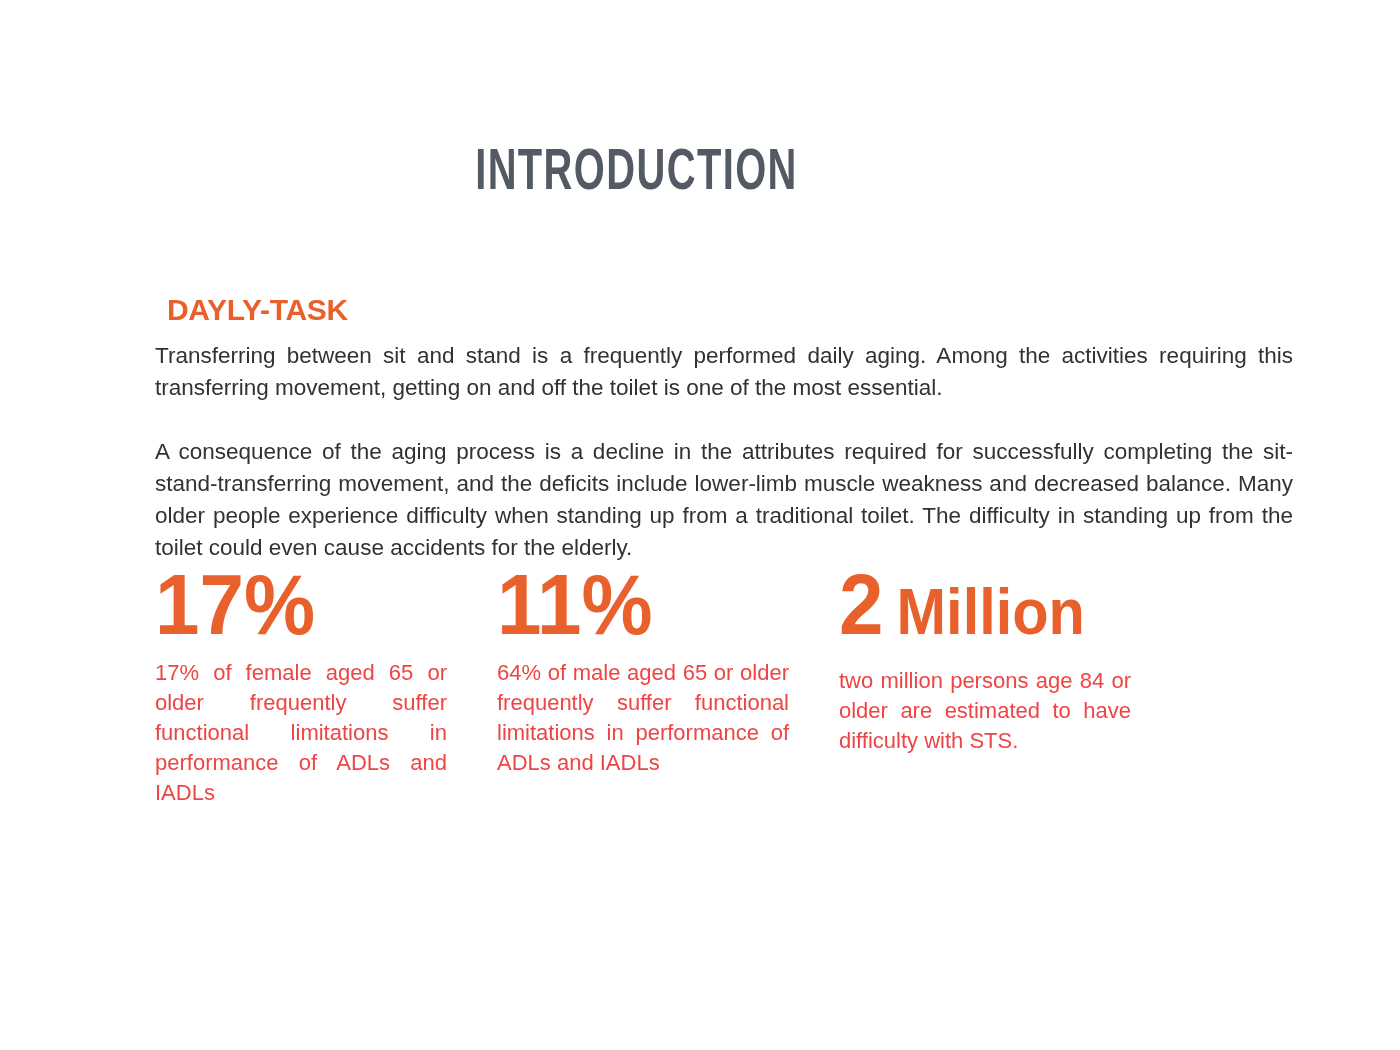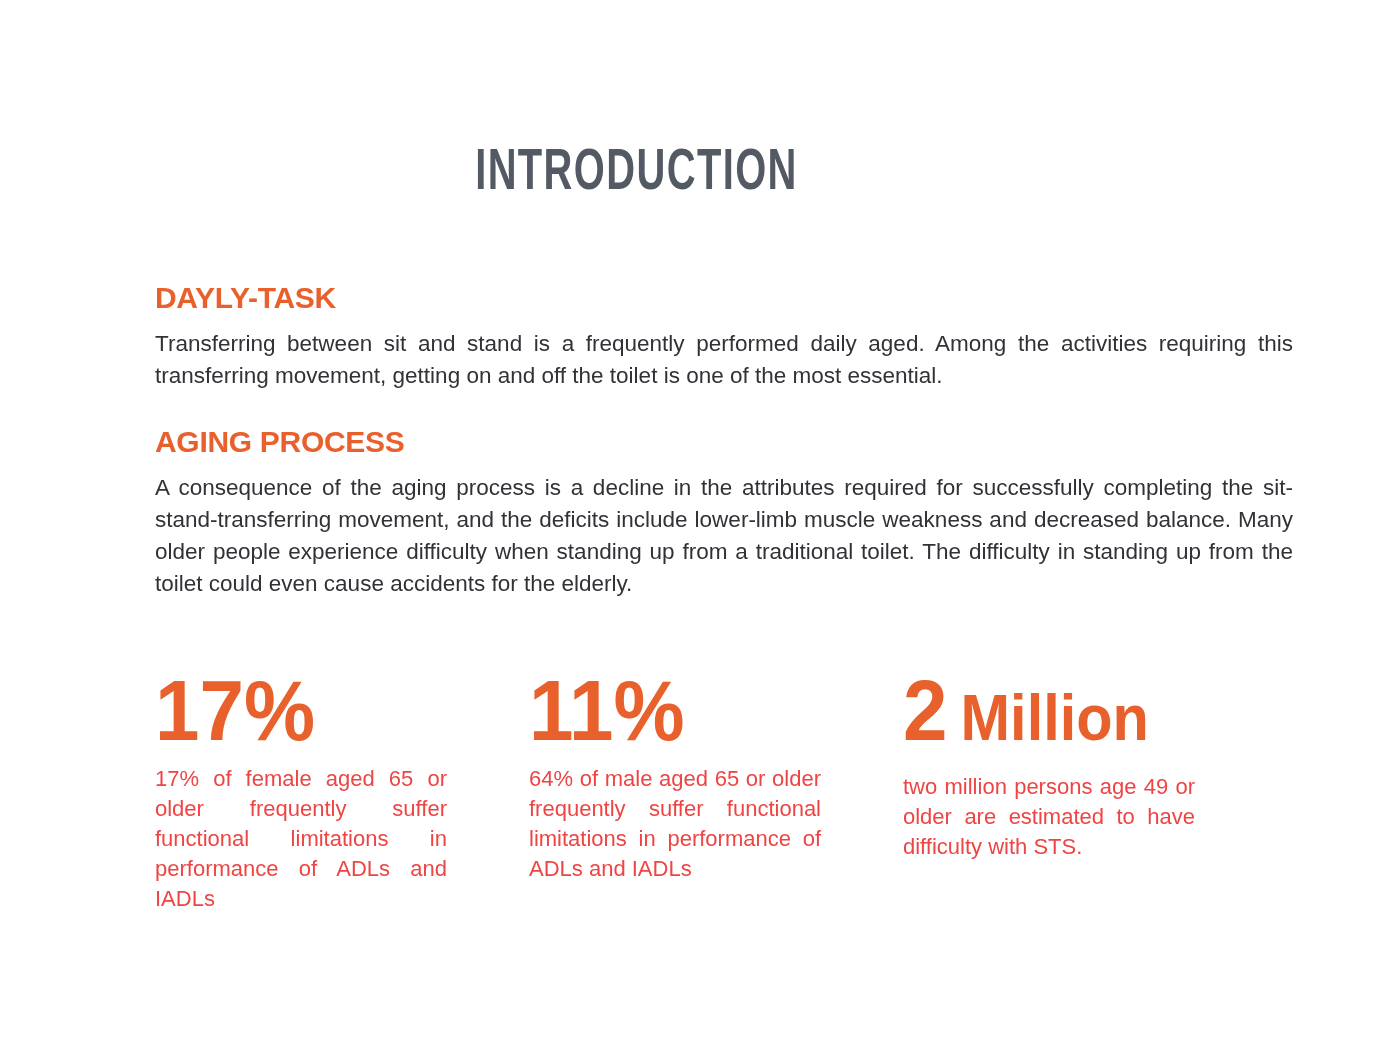--- a/index.html
+++ b/index.html
@@ -37,42 +37,41 @@
   }
 
   
   .content {
     position: absolute;
     left: 155px;
     top: 280px;
     width: 1138px;
   }
   .section h2 {
-    margin: 0;
+    margin: 12px;
     font-size: 30px;
     line-height: 36px;
     font-weight: 700;
     color: #E8602C;
     letter-spacing: -0.3px;
   }
   .section p {
     margin: 12px 0 0 0;
     font-size: 22.5px;
     line-height: 32px;
     color: #303236;
     text-align: justify;
   }
   .section + .section { margin-top: 32px; }
 
   
   .stats {
-    margin-top: 70px;
     display: grid;
     grid-template-columns: 292px 292px 292px;
-    column-gap: 82px;
+    column-gap: 50px;
   }
   .stat-value {
     font-size: 86px;
     line-height: 80px;
     font-weight: 700;
     color: #E8602C;
     transform: scaleX(0.93);
     transform-origin: left bottom;
     white-space: nowrap;
   }
@@ -95,25 +94,24 @@
 <div class="slide">
 
   <div class="title-wrap">
     <span class="title-text">INTRODUCTION</span>
   </div>
 
   <div class="content">
 
     <div class="section">
       <h2>DAYLY-TASK</h2>
-      <p>Transferring between sit and stand is a frequently performed daily aged. Among the activities requiring this transferring movement, getting on and off the toilet is one of the most essential.</p>
+      <p>Transferring between sit and stand is a frequently performed daily aging. Among the activities requiring this transferring movement, getting on and off the toilet is one of the most essential.</p>
     </div>
 
     <div class="section">
-      <h2>AGING PROCESS</h2>
       <p>A consequence of the aging process is a decline in the attributes required for successfully completing the sit-stand-transferring movement, and the deficits include lower-limb muscle weakness and decreased balance. Many older people experience difficulty when standing up from a traditional toilet. The difficulty in standing up from the toilet could even cause accidents for the elderly.</p>
     </div>
 
     <div class="stats">
 
       <div class="stat">
         <div class="stat-value">
           <span class="num">17%</span>
         </div>
         <p class="stat-desc">17% of female aged 65 or older frequently suffer functional limitations in performance of ADLs and IADLs</p>
@@ -123,18 +121,18 @@
         <div class="stat-value">
           <span class="num">11%</span>
         </div>
         <p class="stat-desc">64% of male aged 65 or older frequently suffer functional limitations in performance of ADLs and IADLs</p>
       </div>
 
       <div class="stat">
         <div class="stat-value">
           <span class="num">2</span><span class="suffix">Million</span>
         </div>
-        <p class="stat-desc">two million persons age 49 or older are estimated to have difficulty with STS.</p>
+        <p class="stat-desc">two million persons age 84 or older are estimated to have difficulty with STS.</p>
       </div>
 
     </div>
   </div>
 </div>
 
 </body></html>

